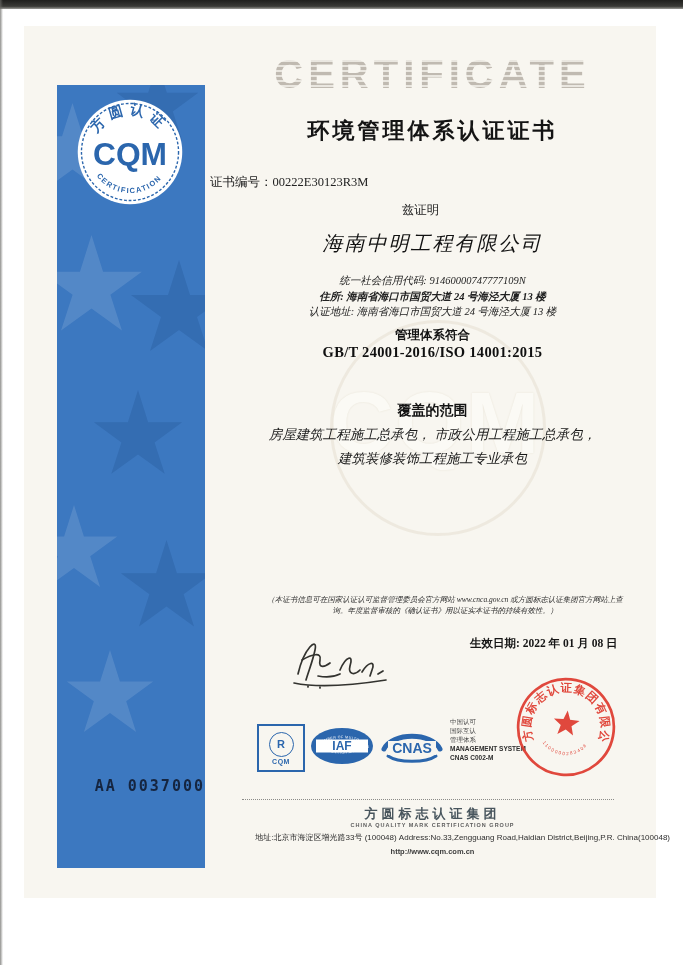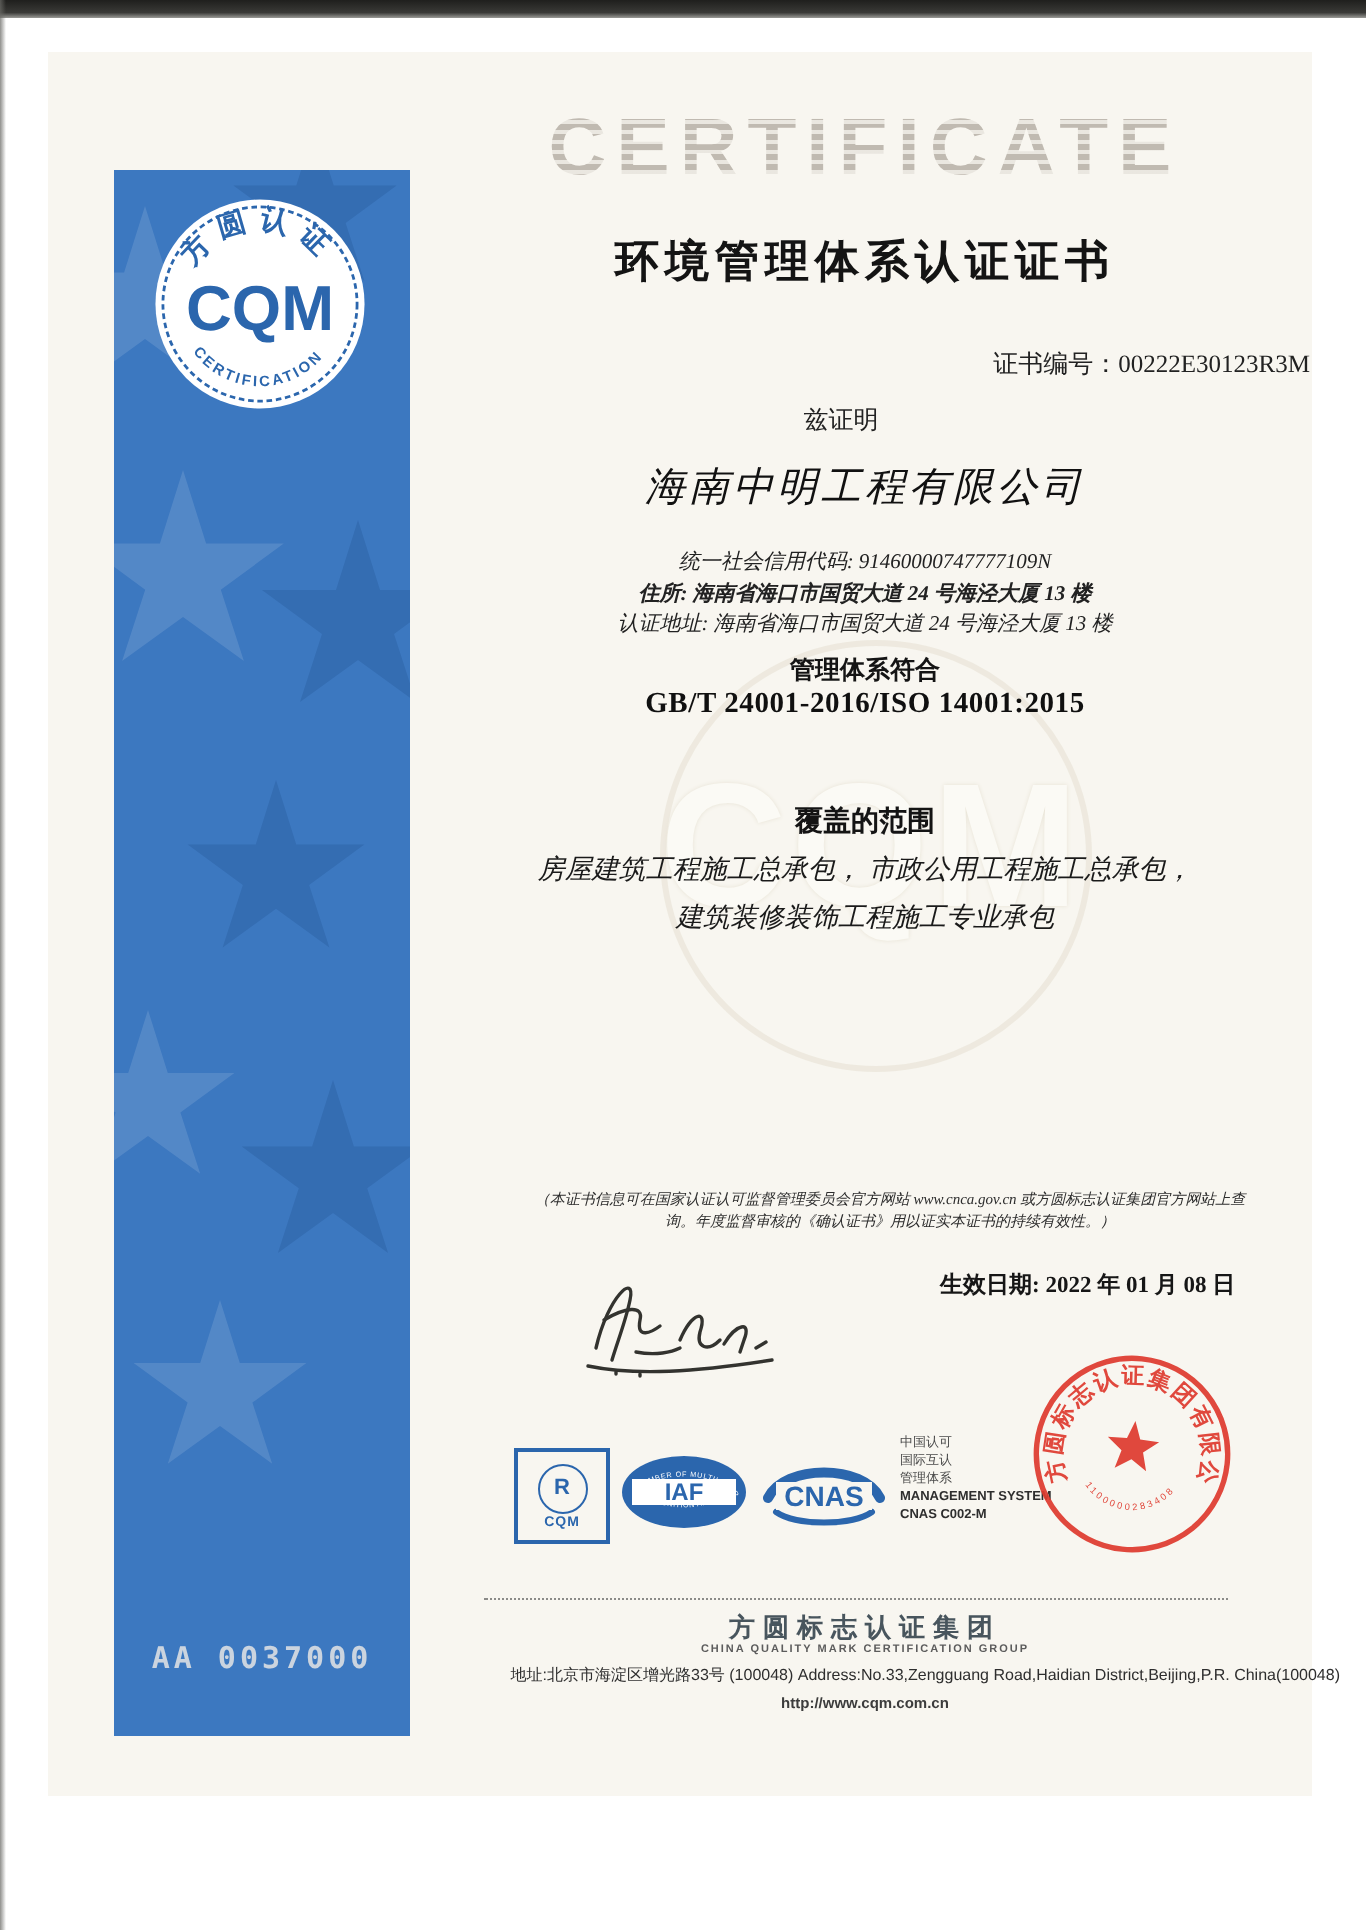--- a/index.html
+++ b/index.html
@@ -24,30 +24,30 @@
   .star.dark{background:rgba(10,40,90,0.14);}
 
   .cqm-logo{left:17px;top:11px;width:112px;height:112px;}
   .iqnet{left:6px;top:648px;width:136px;text-align:center;color:#ffffff;font-family:"Liberation Sans",sans-serif;}
   .iqnet-note{font-size:6px;letter-spacing:.4px;padding-bottom:2px;border-bottom:1px solid rgba(255,255,255,.85);display:inline-block;}
   .iqnet-row{display:flex;align-items:center;justify-content:center;margin-top:2px;}
   .iqnet-dash{width:13px;height:3px;background:#fff;margin:0 5px;display:inline-block;}
   .iqnet-name{font-size:27px;font-weight:bold;letter-spacing:0px;line-height:28px;}
   .iqnet-reg{font-size:7px;vertical-align:top;}
   .iqnet-tag{font-size:5.5px;letter-spacing:.3px;border-top:1px solid rgba(255,255,255,.85);display:inline-block;padding-top:1.5px;margin-top:1px;}
-  .serial{left:0;top:735px;width:148px;text-align:center;font-family:"DejaVu Sans Mono",monospace;
-          font-size:15px;letter-spacing:2px;color:#e5e5e5;font-weight:bold;opacity:.85;}
+  .serial{left:0;top:692px;width:148px;text-align:right;font-family:"DejaVu Sans Mono",monospace;
+          font-size:15px;letter-spacing:2px;color:#0f172a;font-weight:bold;opacity:.85;}
 
   
   .cert-word{left:210px;top:52px;width:445px;text-align:center;font-family:"Liberation Sans",sans-serif;
              font-size:40px;font-weight:bold;letter-spacing:5px;color:#c0bab1;}
   .cert-word-stripes{left:210px;top:52px;width:445px;height:48px;
              background:repeating-linear-gradient(180deg,rgba(248,246,240,0) 0 3px,rgba(248,246,240,.75) 3px 5px);}
   .title-cn{left:210px;top:116px;width:445px;text-align:center;font-size:22px;font-weight:bold;letter-spacing:3px;color:#141414;}
-  .cert-no{left:210px;top:174px;width:445px;text-align:right;font-size:12.5px;color:#222;}
+  .cert-no{left:210px;top:174px;width:445px;text-align:left;font-size:12.5px;color:#222;}
   .attest{left:198px;top:202px;width:445px;text-align:center;font-size:12.5px;color:#222;}
   .company{left:210px;top:230px;width:445px;text-align:center;font-size:20px;letter-spacing:2px;color:#111;font-style:italic;}
   .kai{font-style:italic;}
   .credit{left:210px;top:274px;width:445px;text-align:center;font-size:10.5px;color:#222;}
   .addr1{left:210px;top:290px;width:445px;text-align:center;font-size:10.5px;color:#222;font-weight:bold;}
   .addr2{left:210px;top:305px;width:445px;text-align:center;font-size:10.5px;color:#222;}
   .conform{left:210px;top:327px;width:445px;text-align:center;font-size:12.5px;font-weight:bold;color:#141414;}
   .standard{left:210px;top:344px;width:445px;text-align:center;font-size:14.5px;font-weight:bold;letter-spacing:.3px;color:#101010;}
   .scope-title{left:210px;top:402px;width:445px;text-align:center;font-size:14px;font-weight:bold;color:#141414;}
   .scope1{left:190px;top:426px;width:485px;text-align:center;font-size:13.5px;color:#1a1a1a;}

